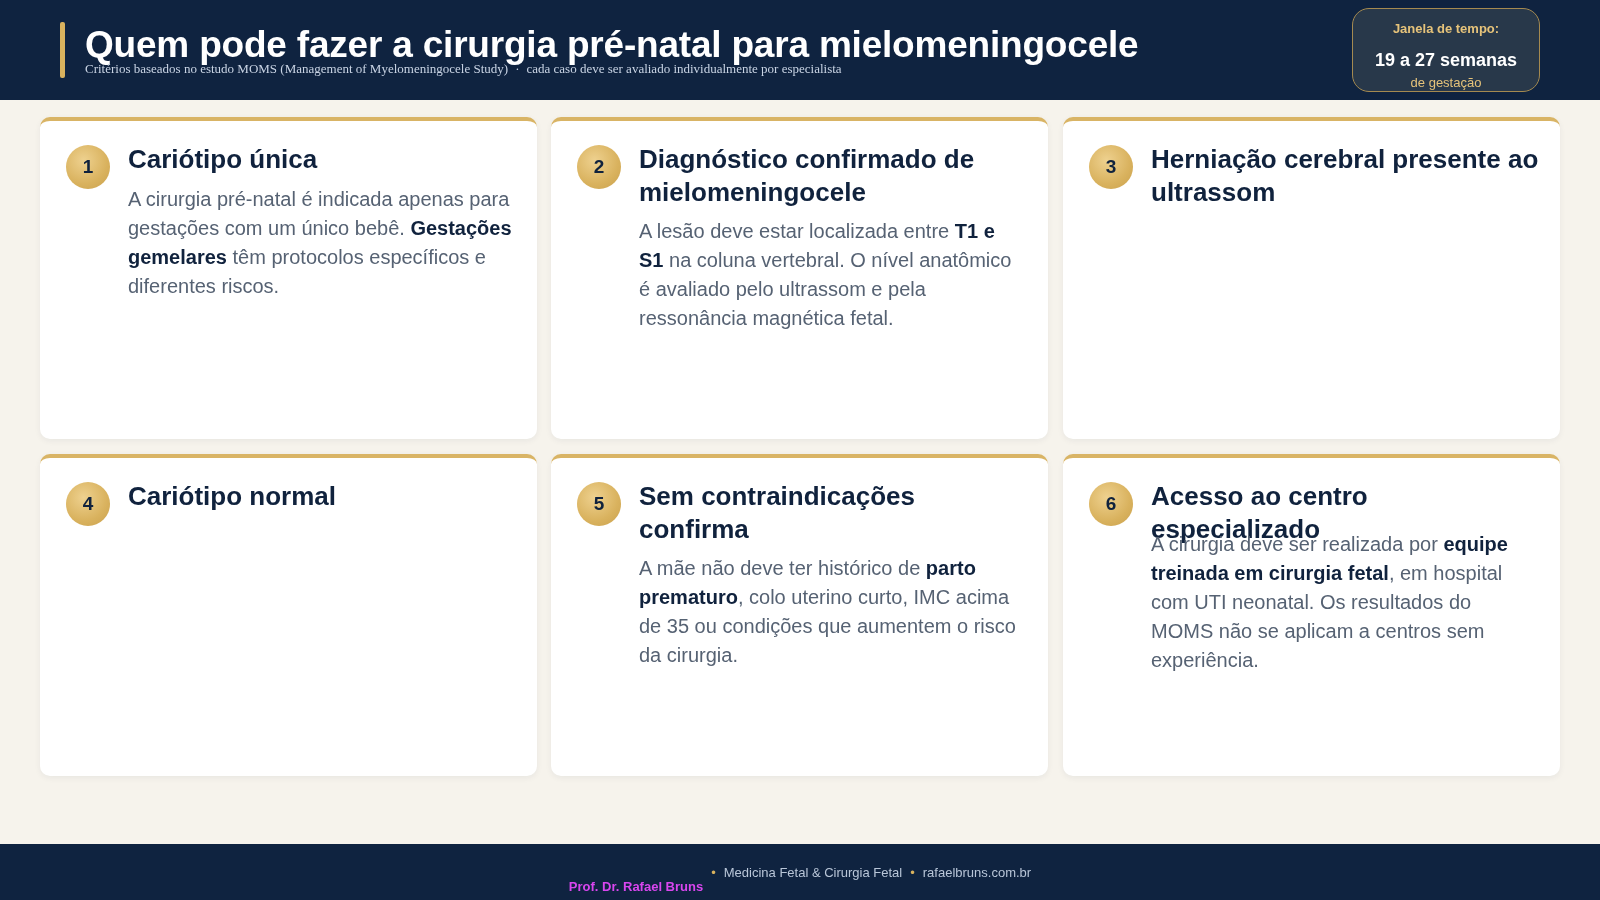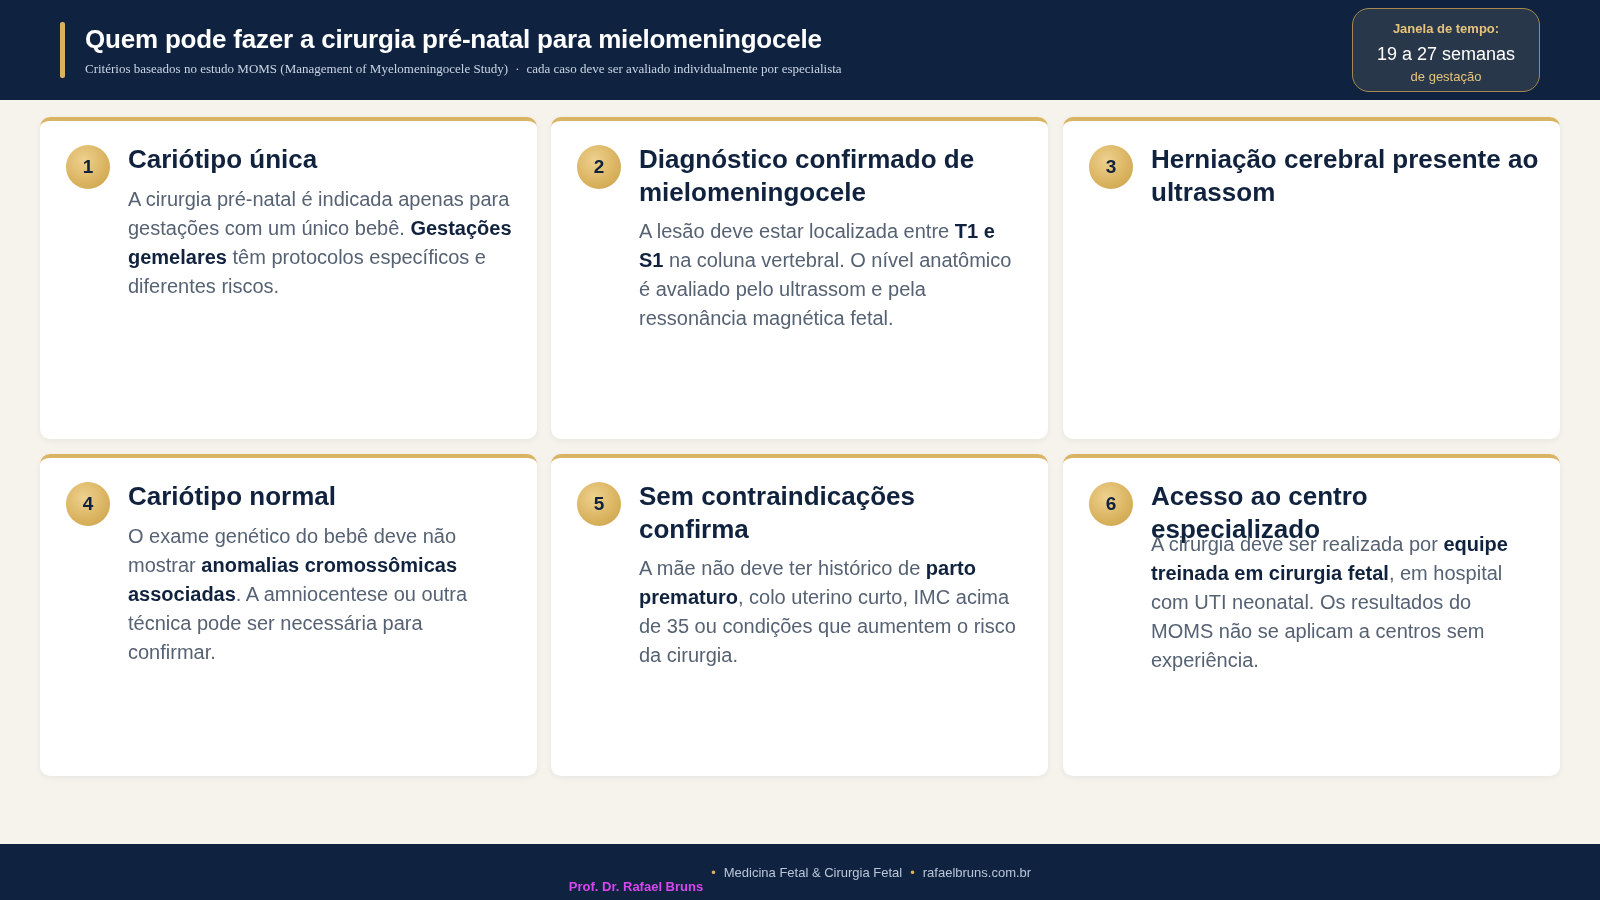--- a/index.html
+++ b/index.html
@@ -12,34 +12,34 @@
     .header {
       position: absolute; left: 0; top: 0; width: 1600px; height: 100px;
       background: #0f2340;
     }
     .header-accent {
       position: absolute; left: 60px; top: 22px; width: 5px; height: 56px;
       background: #d9b25e; border-radius: 2px;
     }
     .header-title {
       position: absolute; left: 85px; top: 24px;
-      color: #ffffff; font-size: 26px; font-weight: bold; letter-spacing: -0.2px;
+      color: #ffffff; font-size: 37px; font-weight: bold; letter-spacing: -0.2px;
     }
     .header-subtitle {
       position: absolute; left: 85px; top: 61px;
       color: #c9d4e4; font-size: 13px; font-family: Liberation Serif, serif;
     }
     .header-subtitle .sep { margin: 0 7px; color: #c9d4e4; }
     .time-box {
       position: absolute; left: 1352px; top: 8px; width: 188px; height: 84px;
       background: #28384a; border: 1px solid #a58a50; border-radius: 17px;
       text-align: center;
     }
     .time-label { margin-top: 12px; font-size: 13px; font-weight: bold; color: #e6c37a; }
-    .time-value { margin-top: 8px; font-size: 18px; font-weight: normal; color: #ffffff; }
+    .time-value { margin-top: 14px; font-size: 18px; font-weight: bold; color: #ffffff; }
     .time-suffix { margin-top: 4px; font-size: 13px; font-weight: normal; color: #e6c37a; }
 
     .card {
       position: absolute; width: 497px; height: 322px;
       background: #ffffff; border-radius: 10px;
       border-top: 4px solid #d9b465;
       box-shadow: 0 2px 6px rgba(15,35,64,0.06);
     }
     .badge {
       position: absolute; left: 26px; top: 24px; width: 44px; height: 44px;
@@ -97,21 +97,20 @@
   </section>
 
   <section class="card" style="left:1063px;top:117px;">
     <div class="badge">3</div>
     <h2 class="card-title">Herniação cerebral presente ao ultrassom</h2>
   </section>
 
   <section class="card" style="left:40px;top:454px;">
     <div class="badge">4</div>
     <h2 class="card-title">Cariótipo normal</h2>
-    <p class="card-body" style="top:64px;">O exame genético do bebê deve não mostrar <b>anomalias cromossômicas associadas</b>. A amniocentese ou outra técnica pode ser necessária para confirmar.</p>
   </section>
 
   <section class="card" style="left:551px;top:454px;">
     <div class="badge">5</div>
     <h2 class="card-title">Sem contraindicações confirma</h2>
     <p class="card-body" style="top:96px;">A mãe não deve ter histórico de <b>parto prematuro</b>, colo uterino curto, IMC acima de 35 ou condições que aumentem o risco da cirurgia.</p>
   </section>
 
   <section class="card" style="left:1063px;top:454px;">
     <div class="badge">6</div>

